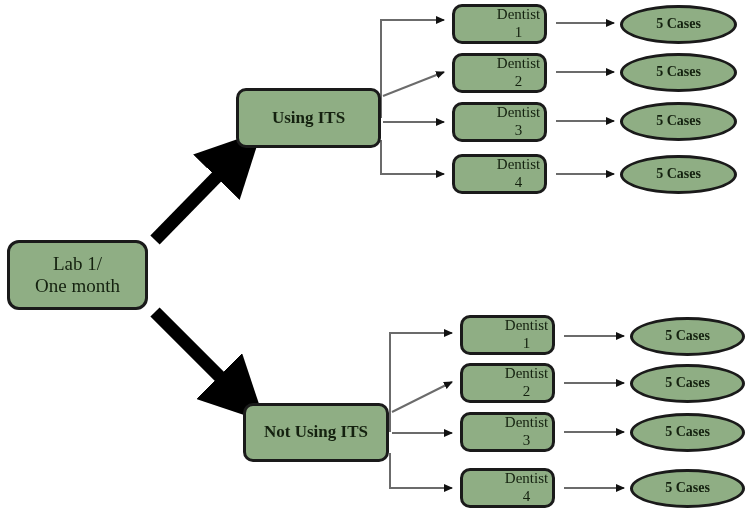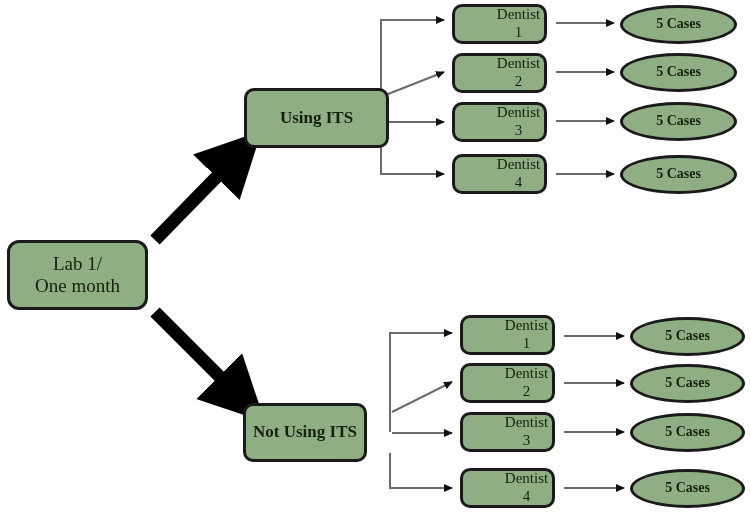--- a/index.html
+++ b/index.html
@@ -113,25 +113,25 @@
     <path class="thin" d="M564,383 L624,383" marker-end="url(#arrowThin)"></path>
     <path class="thin" d="M564,432 L624,432" marker-end="url(#arrowThin)"></path>
     <path class="thin" d="M564,488 L624,488" marker-end="url(#arrowThin)"></path>
   </svg>
 
   <div class="node box root" style="left:7px; top:240px; width:141px; height:70px;">
     <span class="label">Lab 1/
 One month</span>
   </div>
 
-  <div class="node box stage" style="left:244px; top:88px; width:145px; height:60px;">
+  <div class="node box stage" style="left:236px; top:88px; width:145px; height:60px;">
     <span class="label">Using ITS</span>
   </div>
 
-  <div class="node box stage" style="left:243px; top:403px; width:124px; height:59px;">
+  <div class="node box stage" style="left:243px; top:403px; width:146px; height:59px;">
     <span class="label">Not Using ITS</span>
   </div>
 
   <div class="node box dentist" style="left:452px; top:4px; width:95px; height:40px;">
     <span class="label">Dentist 1</span>
   </div>
   <div class="node box dentist" style="left:452px; top:53px; width:95px; height:40px;">
     <span class="label">Dentist 2</span>
   </div>
   <div class="node box dentist" style="left:452px; top:102px; width:95px; height:40px;">

